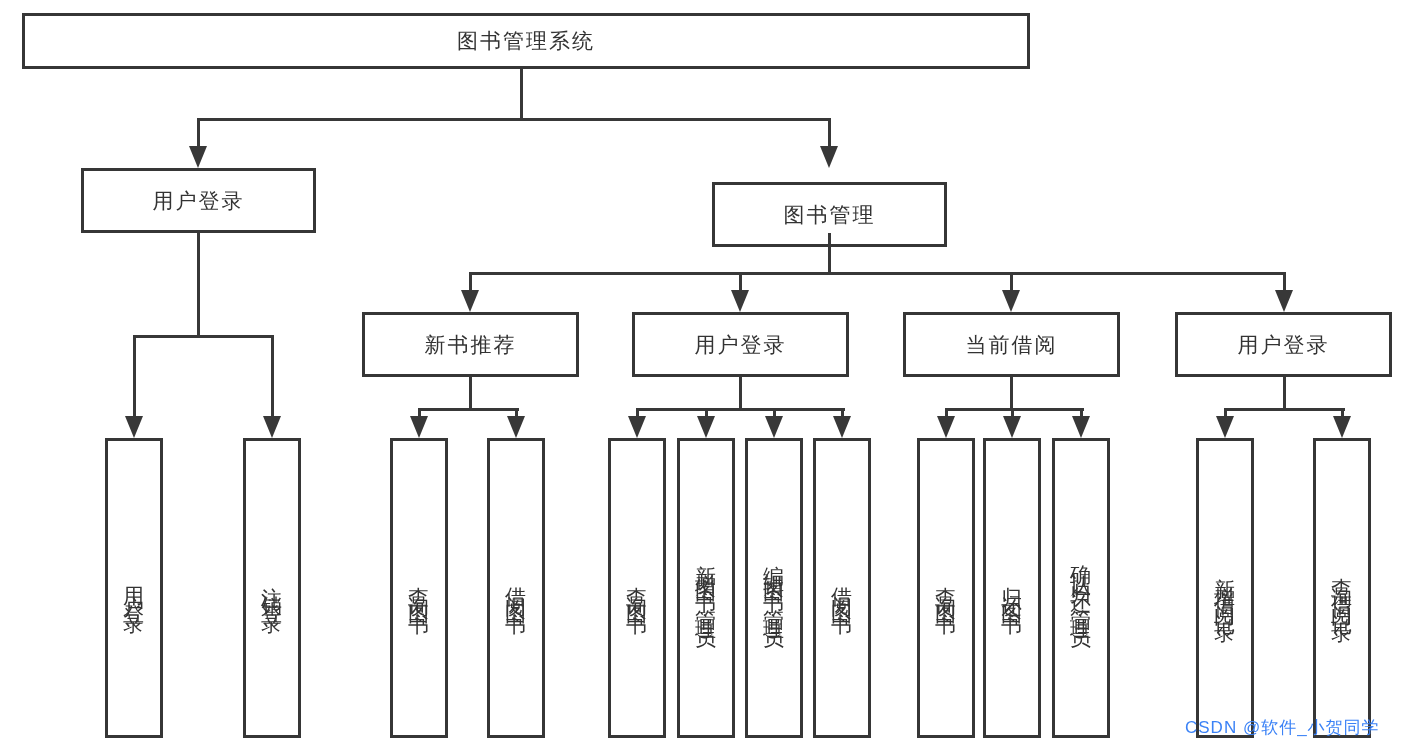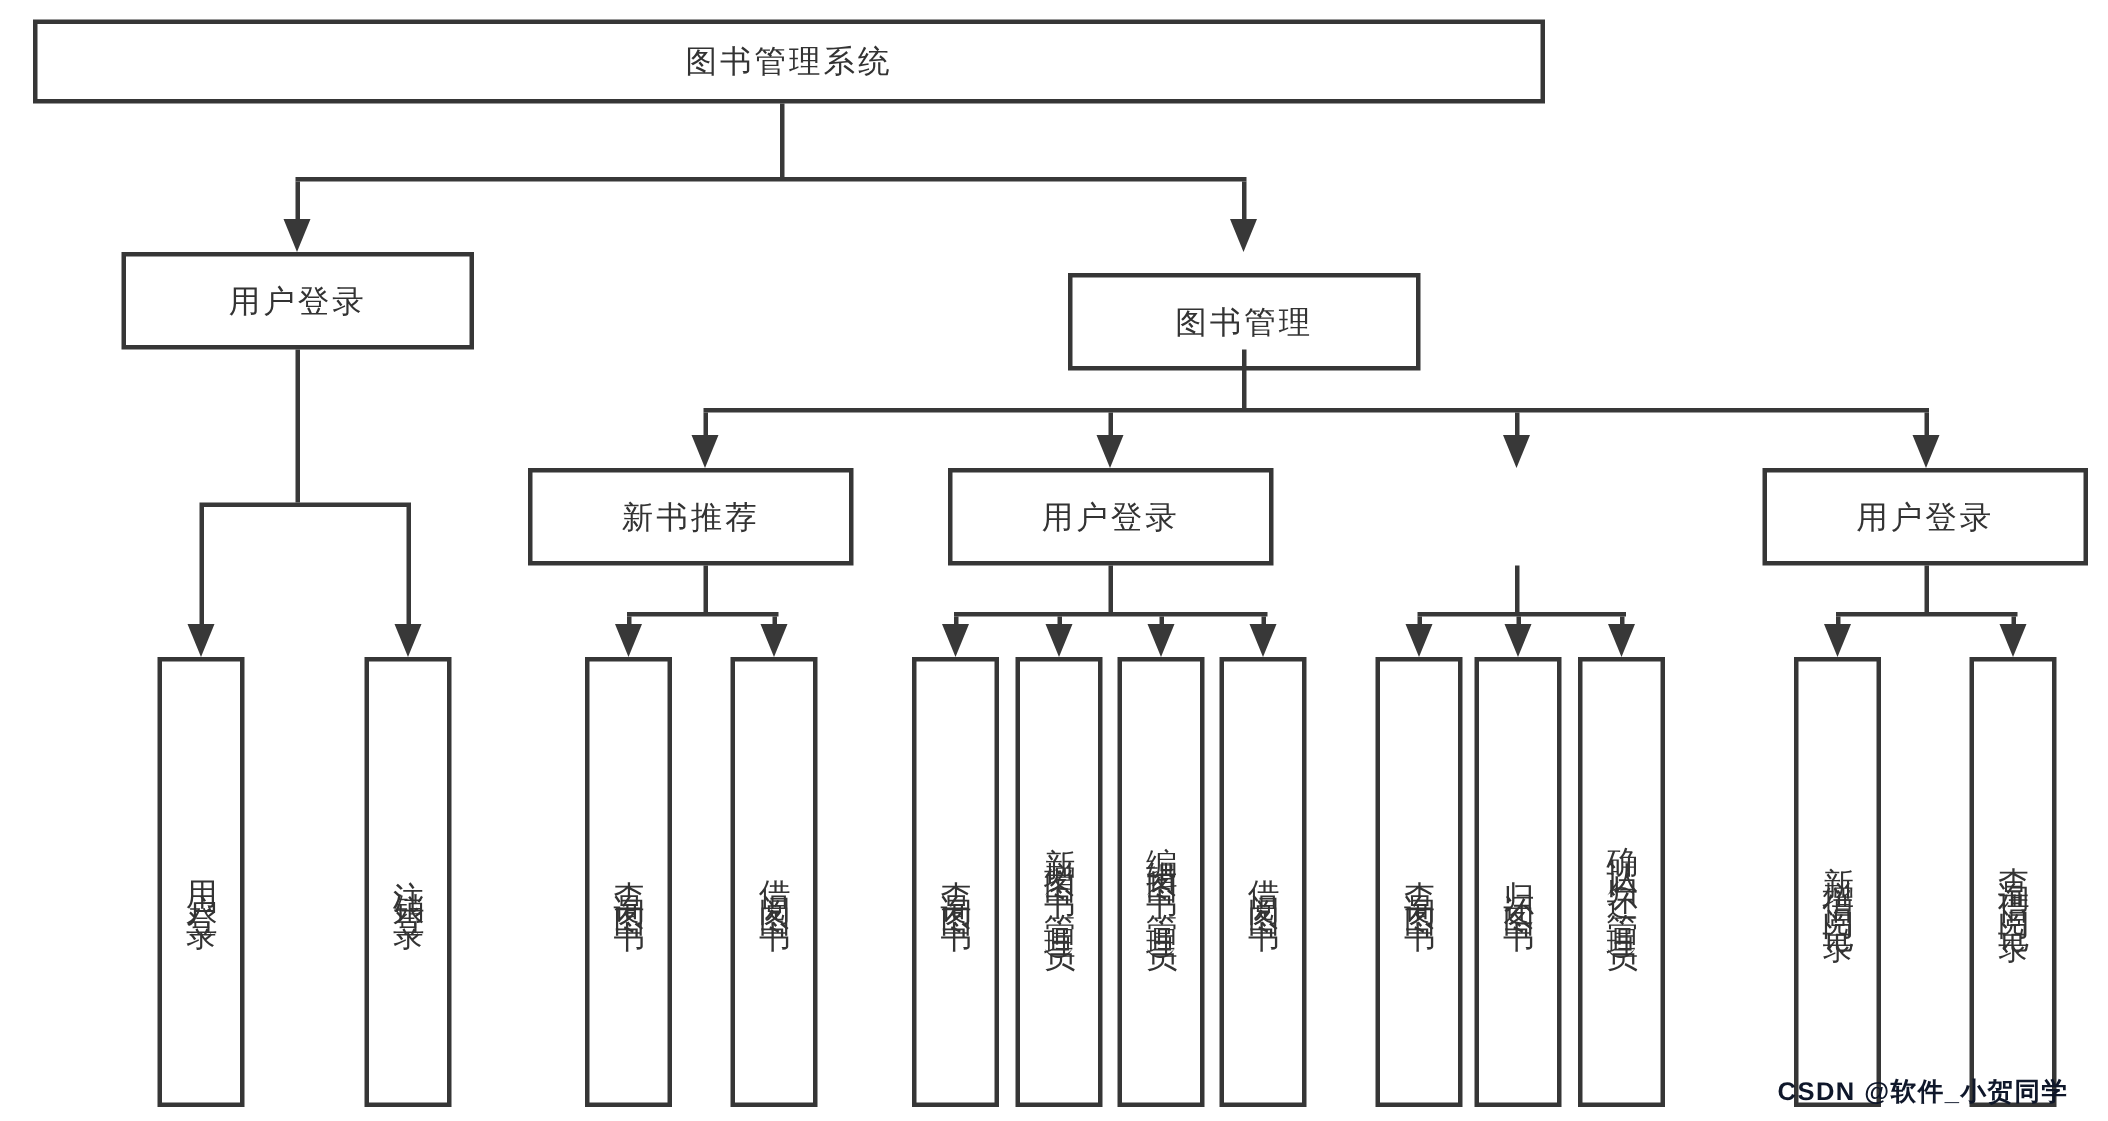--- a/index.html
+++ b/index.html
@@ -19,21 +19,21 @@
   }
   .vline{position:absolute;width:3px;background:#383838;}
   .hline{position:absolute;height:3px;background:#383838;}
   .tri{
     position:absolute;width:0;height:0;
     border-left:9px solid transparent;border-right:9px solid transparent;
     border-top:22px solid #383838;
   }
   .watermark{
     position:absolute;left:1185px;top:716px;z-index:5;
-    font-size:17px;letter-spacing:1px;color:#0f172a;white-space:nowrap;font-weight:bold;
+    font-size:17px;letter-spacing:1px;color:#3b82f6;white-space:nowrap;
   }
 </style>
 </head>
 <body>
 
 <div class="canvas">
 
   <div class="box hbox" style="left:22px;top:13px;width:1008px;height:56px">
     <span>图书管理系统</span>
   </div>
@@ -63,25 +63,28 @@
   <div class="hline" style="left:469px;top:272px;width:817px"></div>
   <div class="vline" style="left:469px;top:275px;height:15px"></div>
   <div class="tri" style="left:461px;top:290px"></div>
   <div class="vline" style="left:739px;top:275px;height:15px"></div>
   <div class="tri" style="left:731px;top:290px"></div>
   <div class="vline" style="left:1010px;top:275px;height:15px"></div>
   <div class="tri" style="left:1002px;top:290px"></div>
   <div class="vline" style="left:1283px;top:275px;height:15px"></div>
   <div class="tri" style="left:1275px;top:290px"></div>
 
-  <div class="box hbox" style="left:352px;top:312px;width:217px;height:65px">
+  <div class="box hbox" style="left:362px;top:312px;width:217px;height:65px">
     <span>新书推荐</span>
   </div>
   <div class="box hbox" style="left:632px;top:312px;width:217px;height:65px">
     <span>用户登录</span>
+  </div>
+  <div class="box hbox" style="left:903px;top:312px;width:217px;height:65px">
+    <span>当前借阅</span>
   </div>
   <div class="box hbox" style="left:1175px;top:312px;width:217px;height:65px">
     <span>用户登录</span>
   </div>
 
   <div class="vline" style="left:469px;top:377px;height:31px"></div>
   <div class="hline" style="left:418px;top:408px;width:101px"></div>
   <div class="vline" style="left:418px;top:411px;height:5px"></div>
   <div class="tri" style="left:410px;top:416px"></div>
   <div class="vline" style="left:515px;top:411px;height:5px"></div>

